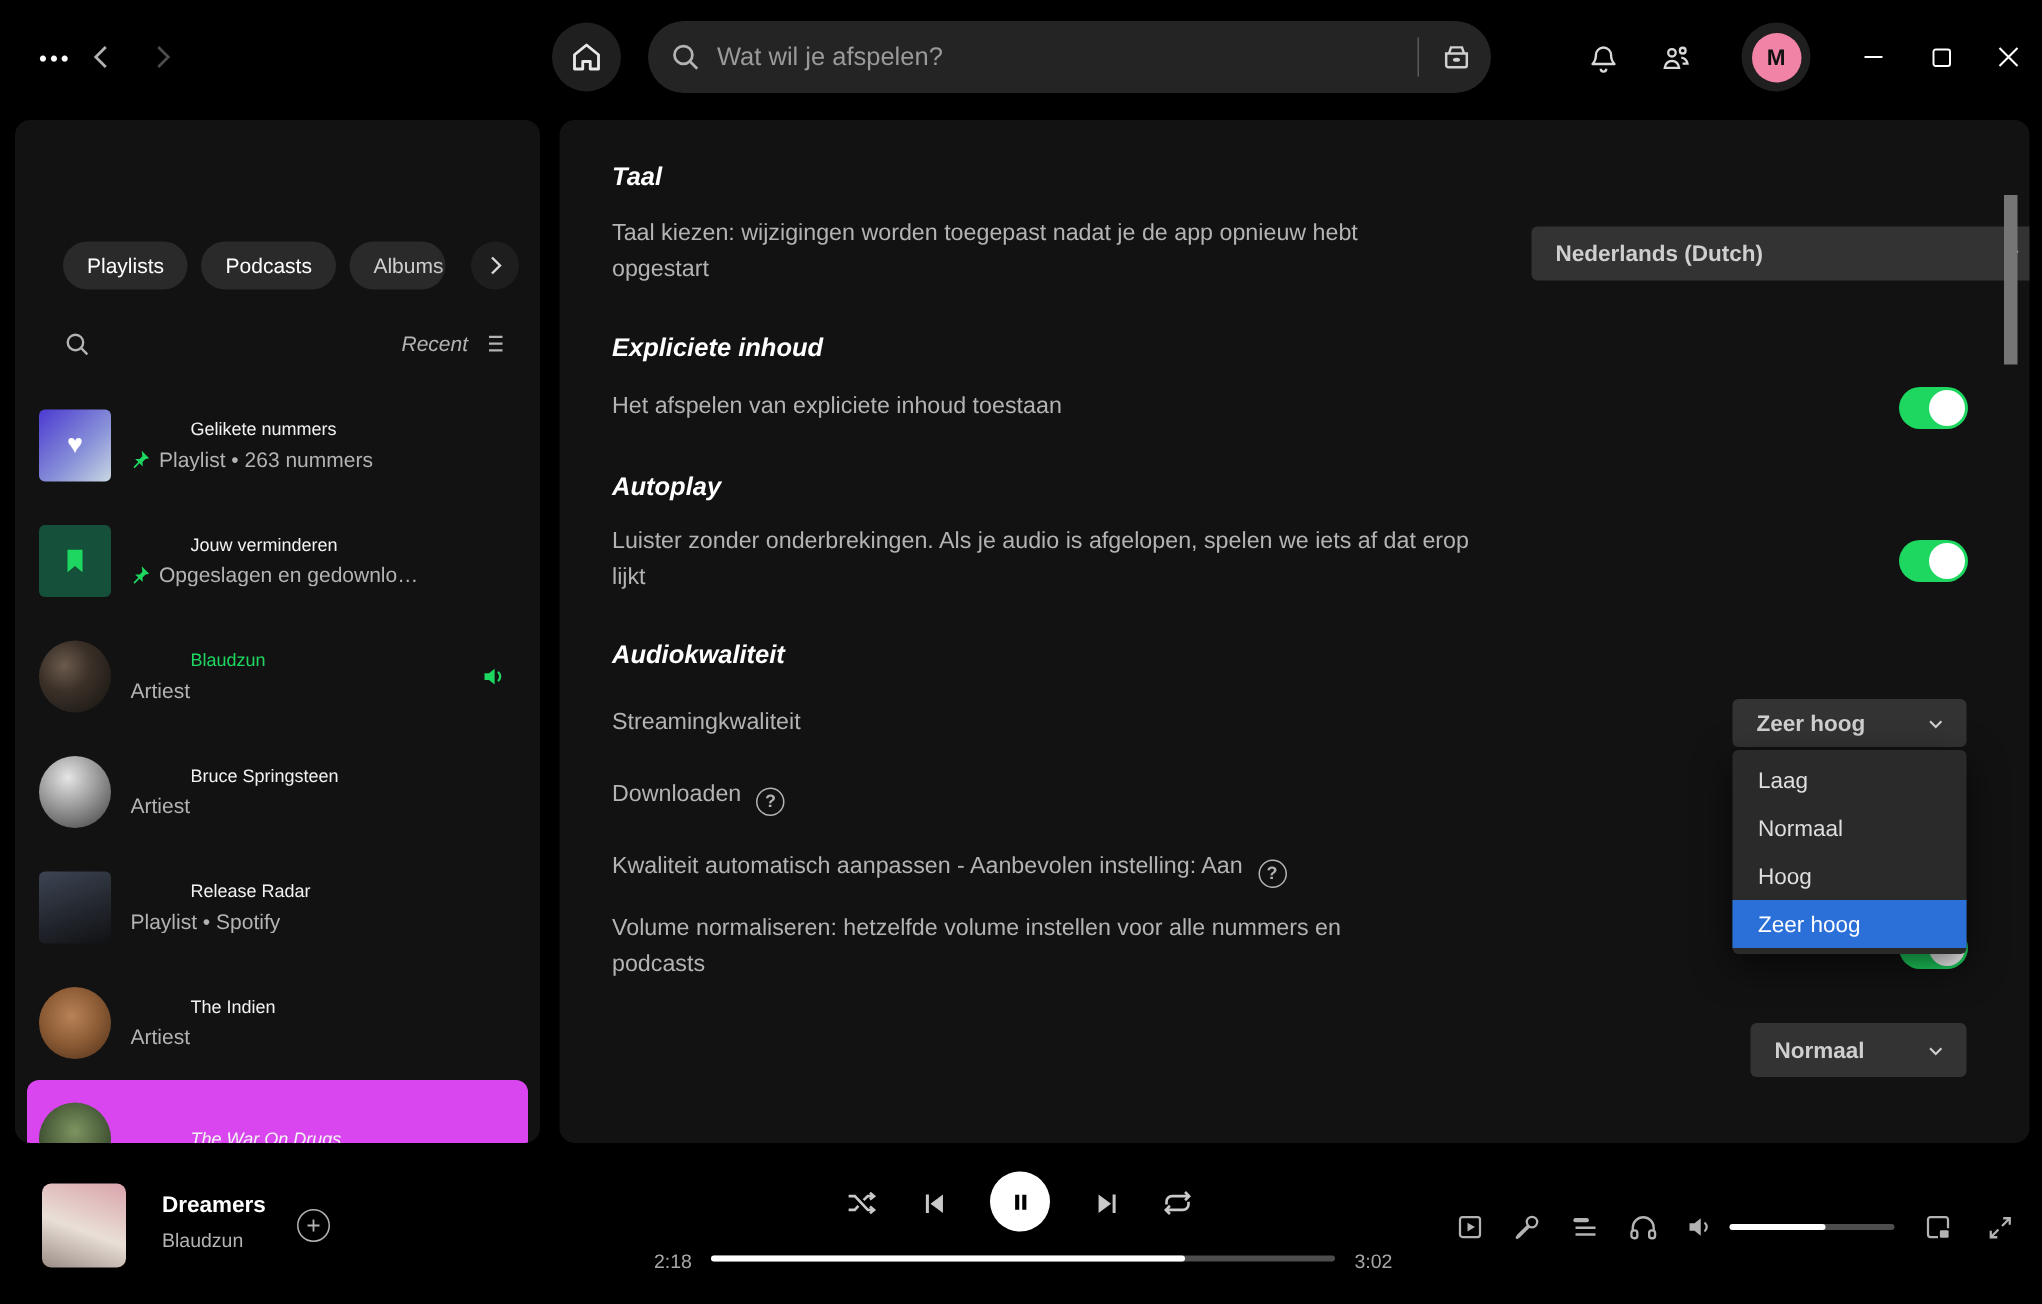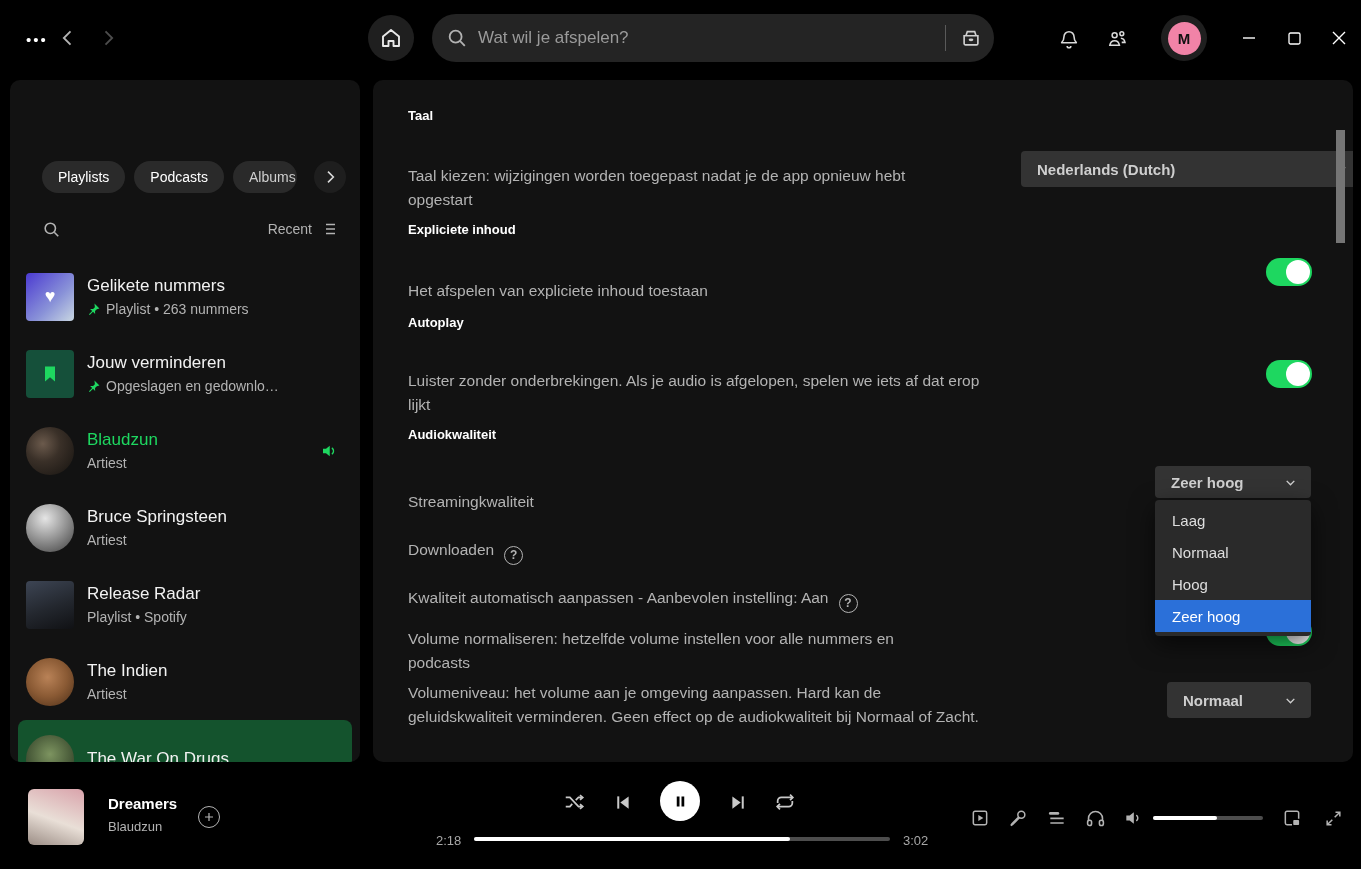--- a/index.html
+++ b/index.html
@@ -42,46 +42,46 @@
   .sb-title { font-size:16px; font-weight:700; color:#f2f2f2; margin-left:14px; flex:1; }
   .sb-header .hbtn { color:#b3b3b3; width:28px; height:28px; display:flex; align-items:center; justify-content:center; }
   .chips { position:absolute; left:32px; top:81px; right:0; height:32px; display:flex; gap:9px; }
   .chip { height:32px; padding:0 16px; border-radius:16px; background:#2a2a2a; color:#fff; font-size:14px;
     display:flex; align-items:center; white-space:nowrap; }
   .chip-clip { width:64px; overflow:hidden; padding-right:0; position:relative; color:#cfcfcf; }
   .chip-fade { position:absolute; right:0; top:74px; width:70px; height:46px;
     background:linear-gradient(90deg, rgba(18,18,18,0) 0%, #121212 70%); }
   .chip-more { position:absolute; right:14px; top:81px; width:32px; height:32px; border-radius:50%;
     background:#1e1e1e; color:#d9d9d9; display:flex; align-items:center; justify-content:center; }
-  .sb-search-row { position:absolute; left:32px; right:22px; top:134px; height:30px; display:flex; align-items:center; }
+  .sb-search-row { position:absolute; left:32px; right:22px; top:134px; height:30px; display:flex; align-items:center;font-style:italic; }
   .sb-search-icon { color:#b3b3b3; display:flex; }
   .sb-recent { margin-left:auto; display:flex; align-items:center; gap:8px; color:#b3b3b3; font-size:14px; }
   .sb-list { position:absolute; left:8px; right:8px; top:178px; }
   .sb-row { height:77px; display:flex; align-items:center; padding:0 8px; border-radius:8px; gap:13px; }
-  .sb-row.hovered { background:#14532d; }
+  .sb-row.hovered { background:#d946ef;font-style:italic; }
   .art { width:48px; height:48px; flex:none; border-radius:4px; }
   .art.round { border-radius:50%; }
   .art-liked { background:linear-gradient(135deg,#4b3ad1 0%,#8a93d8 60%,#c9d7e2 100%);
     display:flex; align-items:center; justify-content:center; color:#fff; font-size:18px; }
   .art-eps { background:#15503a; display:flex; align-items:center; justify-content:center; }
   .art-blaudzun { background:radial-gradient(circle at 35% 35%, #6b5a4c 0%, #3a3028 40%, #15120f 100%); }
   .art-bruce { background:radial-gradient(circle at 40% 30%, #e5e5e5 0%, #9a9a9a 45%, #3c3c3c 100%); }
   .art-radar { background:linear-gradient(160deg,#3d4554 0%,#23272e 55%,#101114 100%); }
   .art-indien { background:radial-gradient(circle at 45% 40%, #b98257 0%, #8a5a34 50%, #4a2d17 100%); }
   .art-wod { background:radial-gradient(circle at 50% 40%, #7d9460 0%, #4a5c3a 55%, #232d1d 100%); }
   .sb-row .meta { display:flex; flex-direction:column; gap:5px; min-width:0; flex:1; }
-  .sb-row .t { font-size:17px; color:#f2f2f2; white-space:nowrap; overflow:hidden; text-overflow:ellipsis; }
+  .sb-row .t { font-size:12px; color:#f2f2f2; white-space:nowrap; overflow:hidden; text-overflow:ellipsis;margin-left:40px; }
   .sb-row .t.playing { color:#1ed760; }
   .sb-row .s { font-size:14px; color:#b3b3b3; display:flex; align-items:center; gap:6px; white-space:nowrap; overflow:hidden; }
   .pin { color:#1ed760; display:flex; flex:none; }
   .row-speaker { color:#1ed760; display:flex; margin-right:6px; }
 
   
-  .h2 { position:absolute; left:35px; font-size:13px; font-weight:700; color:#fff; }
-  .body-txt { position:absolute; left:35px; font-size:15.5px; line-height:24px; color:#b3b3b3;margin-top:20px; }
+  .h2 { position:absolute; left:35px; font-size:17px; font-weight:700; color:#fff;font-style:italic; }
+  .body-txt { position:absolute; left:35px; font-size:15.5px; line-height:24px; color:#b3b3b3; }
   .select { position:absolute; height:36px; background:#333; border:0; border-radius:4px;
     display:flex; align-items:center; justify-content:space-between; padding:0 14px 0 16px;
     color:#cfcfcf; font-size:15px; font-weight:700; }
   .select .chev { color:#cfcfcf; display:flex; margin-left:10px; }
   .toggle { position:absolute; width:46px; height:28px; border-radius:14px; background:#1ed760; }
   .toggle .knob { position:absolute; right:2px; top:2px; width:24px; height:24px; border-radius:50%; background:#fff; }
   .help { display:inline-flex; width:19px; height:19px; border-radius:50%; border:1.4px solid #b3b3b3;
     color:#b3b3b3; font-size:12px; font-weight:700; align-items:center; justify-content:center;
     vertical-align:-4px; margin-left:10px; }
   .menu { position:absolute; left:782px; top:420px; width:156px; background:#2a2a2a; border-radius:4px;
@@ -357,21 +357,20 @@
 
     <div class="body-txt" style="top:486px">
       <span>Kwaliteit automatisch aanpassen - Aanbevolen instelling: Aan</span><span class="help">?</span>
     </div>
 
     <div class="body-txt" style="top:527px; max-width:545px">Volume normaliseren: hetzelfde volume instellen voor alle nummers en podcasts</div>
     <div class="toggle" style="left:893px; top:538px; z-index:1">
         <div class="knob"></div>
       </div>
 
-    <div class="body-txt" style="top:581px; max-width:580px">Volumeniveau: het volume aan je omgeving aanpassen. Hard kan de geluidskwaliteit verminderen. Geen effect op de audiokwaliteit bij Normaal of Zacht.</div>
     <div class="select" style="left:794px; top:602px; width:144px">
       <span>Normaal</span>
       <span class="chev">
           <svg width="13" height="13" viewBox="0 0 24 24" fill="none" stroke="currentColor" stroke-width="2.6">
             <path d="m5 9 7 7 7-7"></path>
           </svg>
         </span>
     </div>
 
     <div class="menu">

